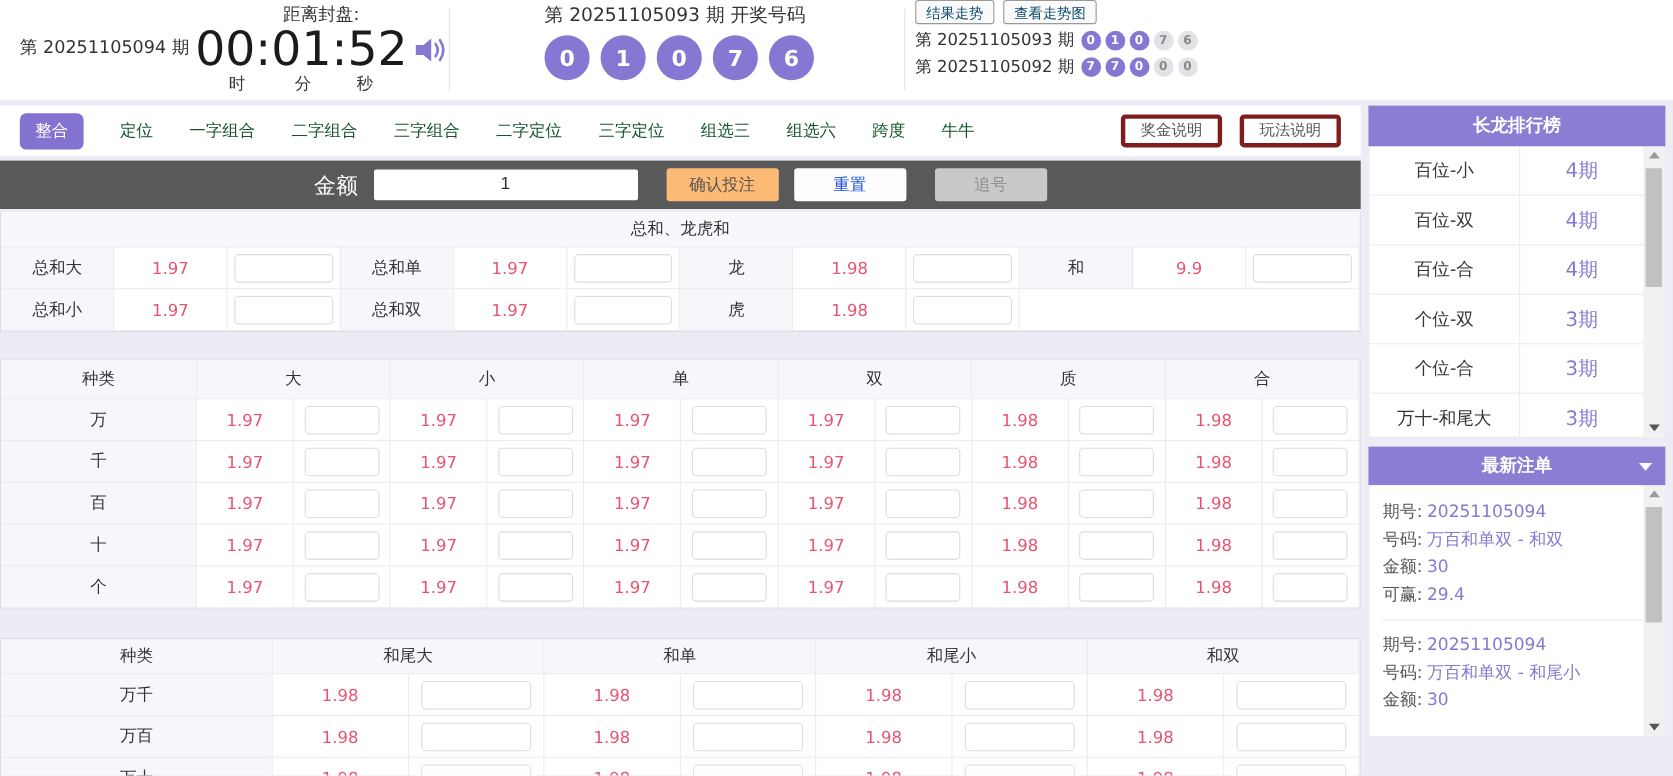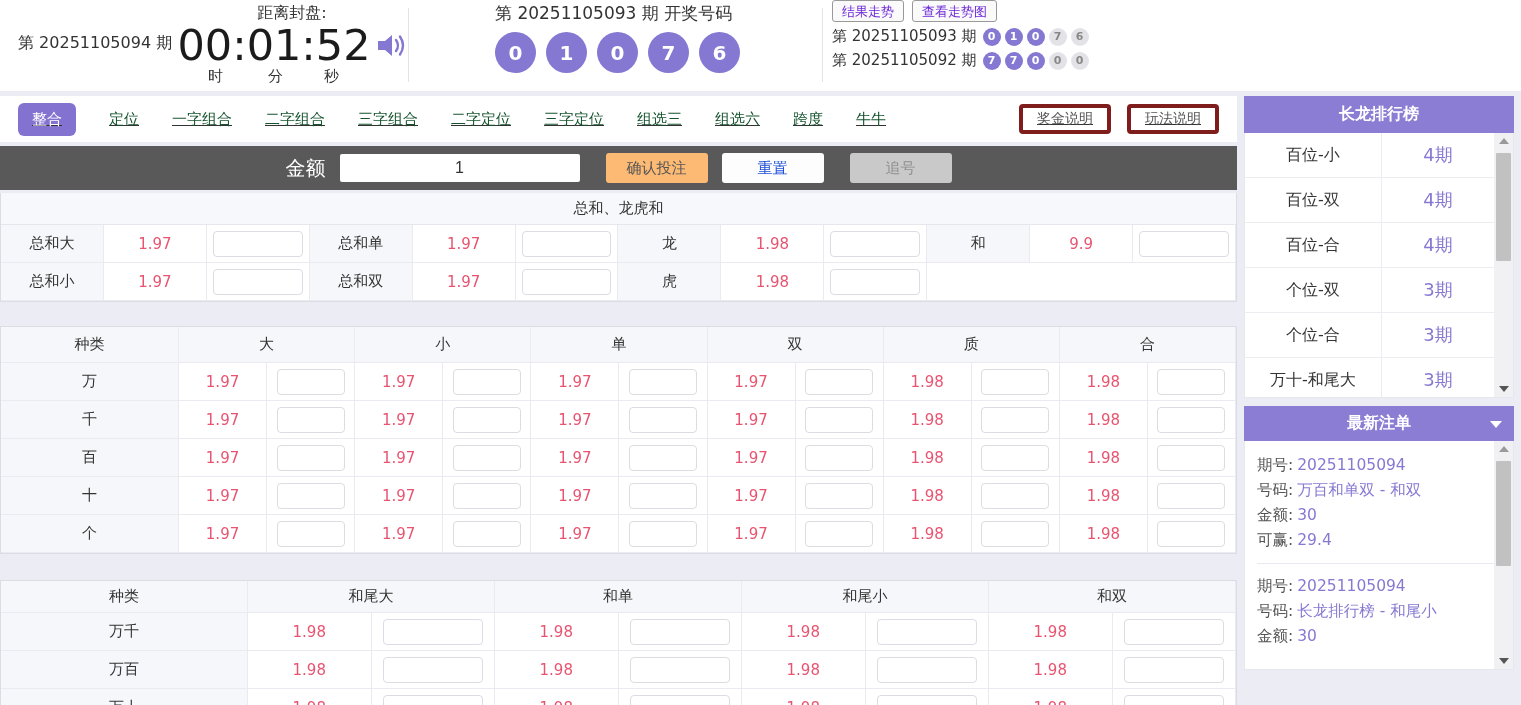--- a/index.html
+++ b/index.html
@@ -20,34 +20,34 @@
   .u-h { left:36px; } .u-m { left:96px; } .u-s { left:152px; }
   .vdiv { position:absolute; top:8px; width:1px; height:74px; background:#e2e2ea; }
   .d1 { left:408px; } .d2 { left:822px; }
   .draw-wrap { position:absolute; left:495px; top:0; }
   .draw-title { font-size:17px; color:#333; padding-top:2px; }
   .draw-balls { display:flex; gap:10px; margin-top:7px; }
   .ball { width:41px; height:41px; border-radius:50%; background:#8478d2; color:#fff;
           display:flex; align-items:center; justify-content:center; font-size:20px; font-weight:bold; }
   .history-wrap { position:absolute; left:832px; top:0; }
   .trend-btns { display:flex; gap:8px; }
-  .trend-btn { font-size:13px; color:#6d28d9; background:#fafafa; border:1px solid #999;
+  .trend-btn { font-size:13px; color:#0c4a6e; background:#fafafa; border:1px solid #999;
                border-radius:3px; padding:2px 9px; height:22px; cursor:pointer; }
   .hist-row { display:flex; align-items:center; gap:4px; margin-top:5px; }
   .hist-label { font-size:15px; color:#333; margin-right:2px; }
   .ball.sm { width:18px; height:18px; font-size:11px; font-weight:bold; }
   .ball.gray { background:#e3e3e7; color:#888; }
 
   
   .main { display:flex; margin-top:5px; }
   .content { width:1237px; }
   .sidebar { width:270px; margin-left:7px; }
 
   
-  .tabbar { height:46px; background:#fff; display:flex; align-items:center; padding:0 18px; margin-bottom:4px;text-decoration:underline; }
+  .tabbar { height:46px; background:#fff; display:flex; align-items:center; padding:0 18px; margin-bottom:4px; }
   .tabs { display:flex; align-items:center; gap:33px; }
   .tab { font-size:15px; color:#14532d; cursor:pointer; padding:7px 0; white-space:nowrap; }
   .tab.active { background:#8472d0; color:#fff; border-radius:6px; padding:7px 14px; }
   .tab-actions { margin-left:auto; display:flex; gap:16px; }
   .help-btn { font-size:14px; color:#555; background:#fff; border:4px solid #7f1d1d; border-radius:4px;
               width:92px; height:30px; cursor:pointer; }
 
   
   .bet-toolbar { height:44px; background:#595959; display:flex; align-items:center; justify-content:center; gap:12px; }
   .amount-label { color:#fff; font-size:20px; margin-right:2px; }
@@ -512,21 +512,21 @@
         <div class="bets-body">
           <div class="bets-list">
             <div class="bet-entry">
               <div class="bet-line"><span>期号:</span><b>20251105094</b></div>
               <div class="bet-line"><span>号码:</span><b>万百和单双 - 和双</b></div>
               <div class="bet-line"><span>金额:</span><b>30</b></div>
               <div class="bet-line"><span>可赢:</span><b>29.4</b></div>
             </div>
             <div class="bet-entry">
               <div class="bet-line"><span>期号:</span><b>20251105094</b></div>
-              <div class="bet-line"><span>号码:</span><b>长龙排行榜 - 和尾小</b></div>
+              <div class="bet-line"><span>号码:</span><b>万百和单双 - 和尾小</b></div>
               <div class="bet-line"><span>金额:</span><b>30</b></div>
 
             </div>
           </div>
           <div class="sb">
             <div class="sb-arrow">
                 <div class="tri-up"></div>
               </div>
             <div class="sb-track">
               <div class="sb-thumb" style="top:4px; height:105px;"></div>

